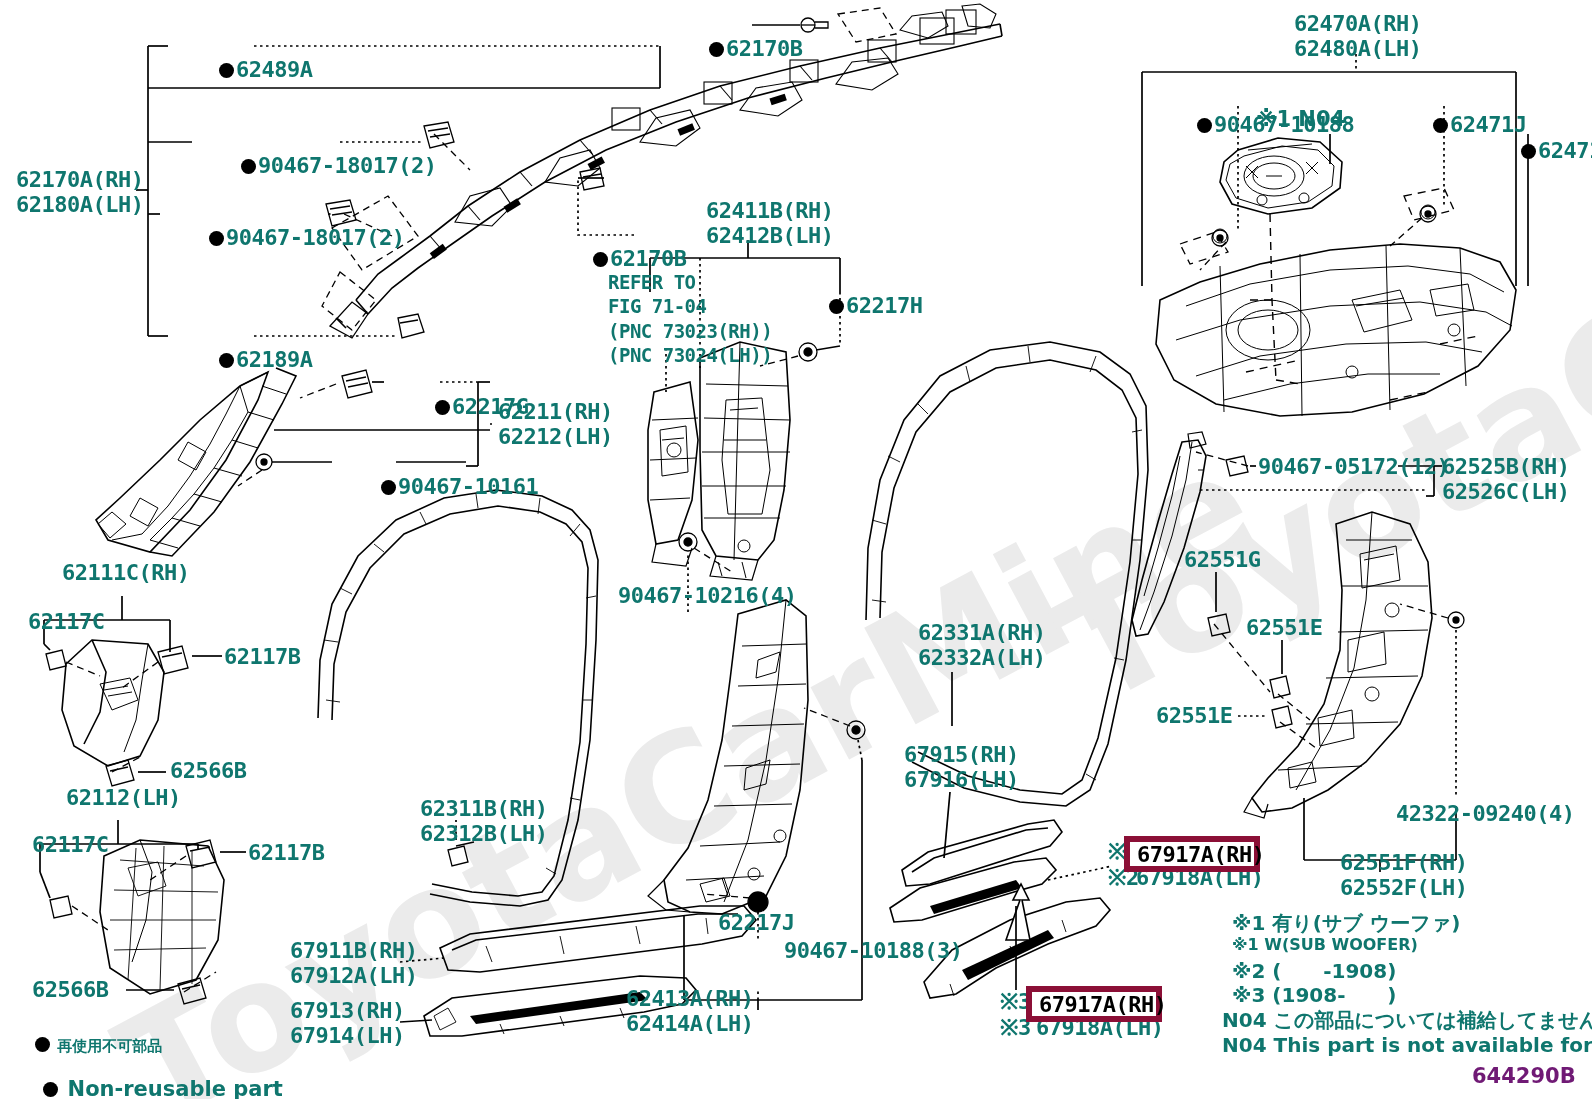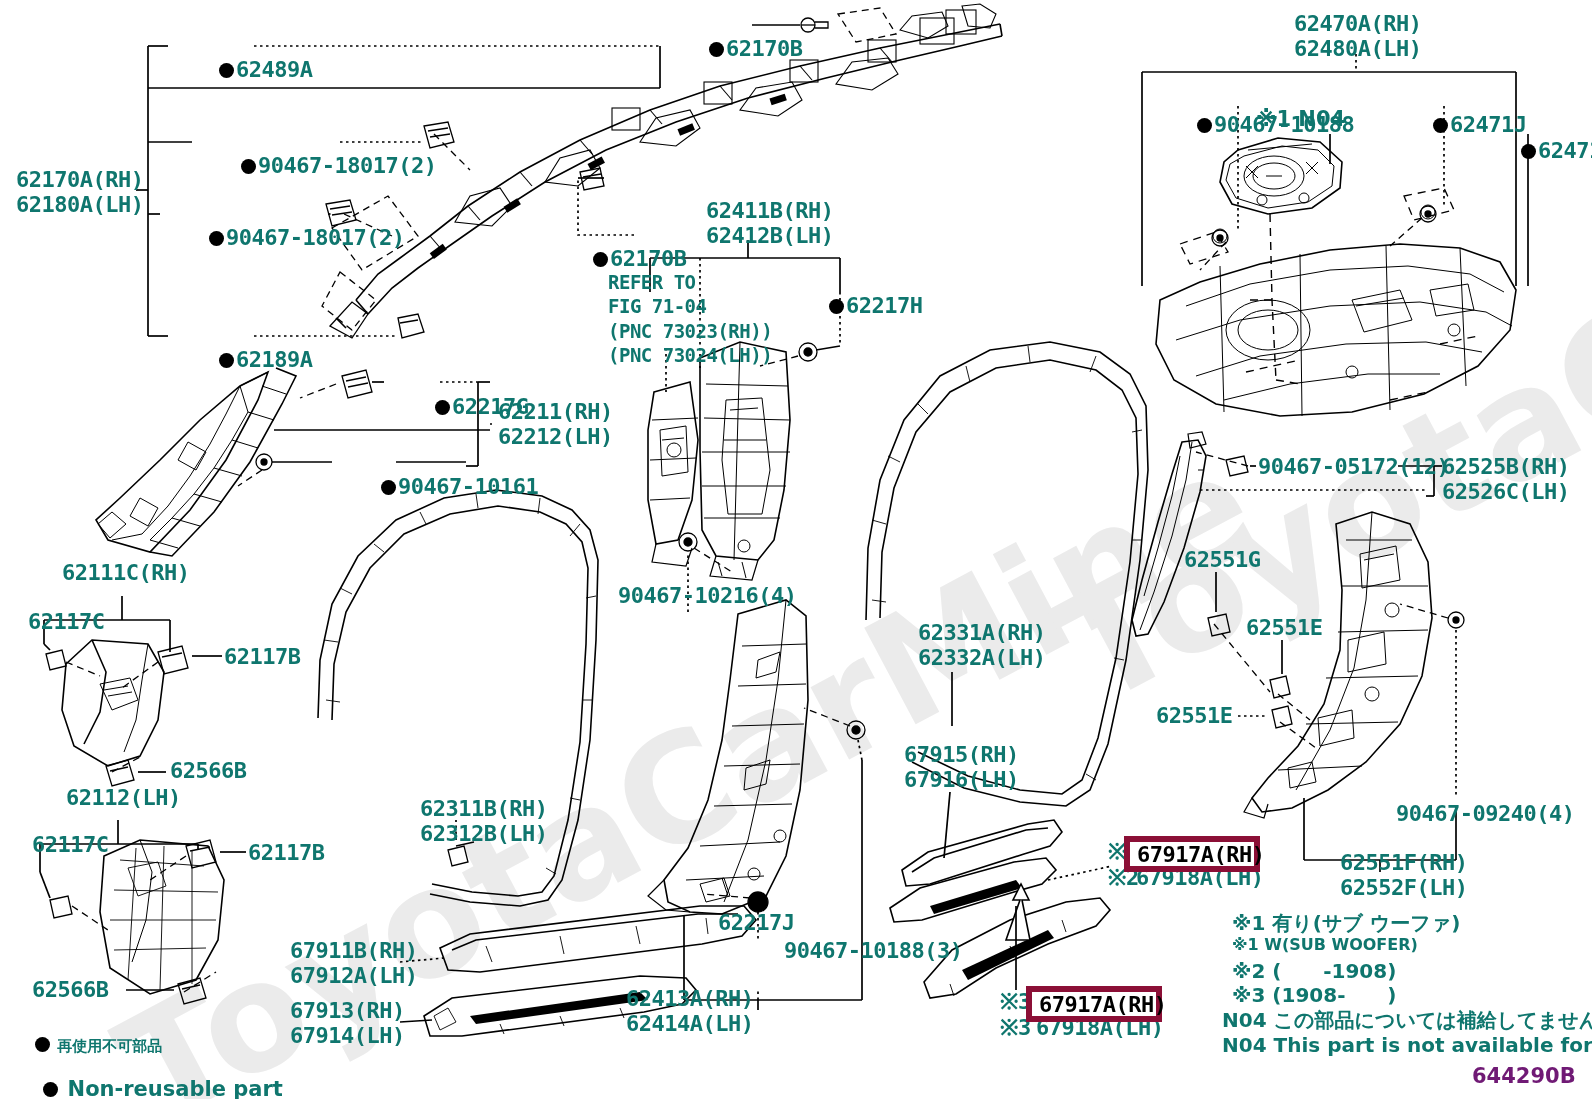--- a/index.html
+++ b/index.html
@@ -698,21 +698,21 @@
   <div class="lbl" style="left:1470px;top:114px;">
     <span class="dot"></span><span>62471J</span>
   </div>
   <div class="lbl jp" style="left:1256px;top:100px;font-size:21px;margin-top:8px;"><span>※1 N04</span></div>
 
   <div class="lbl" style="left:1258px;top:455px;"><span>90467-05172(12)</span></div>
   <div class="lbl" style="left:1442px;top:455px;"><span>62525B(RH)</span><br><span>62526C(LH)</span></div>
   <div class="lbl" style="left:1184px;top:548px;"><span>62551G</span></div>
   <div class="lbl" style="left:1246px;top:616px;"><span>62551E</span></div>
   <div class="lbl" style="left:1156px;top:704px;"><span>62551E</span></div>
-  <div class="lbl" style="left:1396px;top:802px;"><span>90467-09240(4)</span></div>
+  <div class="lbl" style="left:1396px;top:802px;"><span>42322-09240(4)</span></div>
   <div class="lbl" style="left:1340px;top:851px;"><span>62551F(RH)</span><br><span>62552F(LH)</span></div>
 
   <div class="lbl jp" style="left:1232px;top:912px;font-size:20px;"><span>※1 有り(サブ ウーファ)</span></div>
   <div class="lbl jp" style="left:1232px;top:936px;font-size:16px;"><span>※1 W(SUB WOOFER)</span></div>
   <div class="lbl jp" style="left:1232px;top:960px;font-size:20px;"><span>※2 (      -1908)</span></div>
   <div class="lbl jp" style="left:1232px;top:984px;font-size:20px;"><span>※3 (1908-      )</span></div>
   <div class="lbl jp" style="left:1222px;top:1009px;font-size:20px;"><span>N04 この部品については補給してません。</span></div>
   <div class="lbl jp" style="left:1222px;top:1034px;font-size:20px;"><span>N04 This part is not available for service</span></div>
 
   <div class="figno" style="left:1472px;top:1064px;"><span>644290B</span></div>

